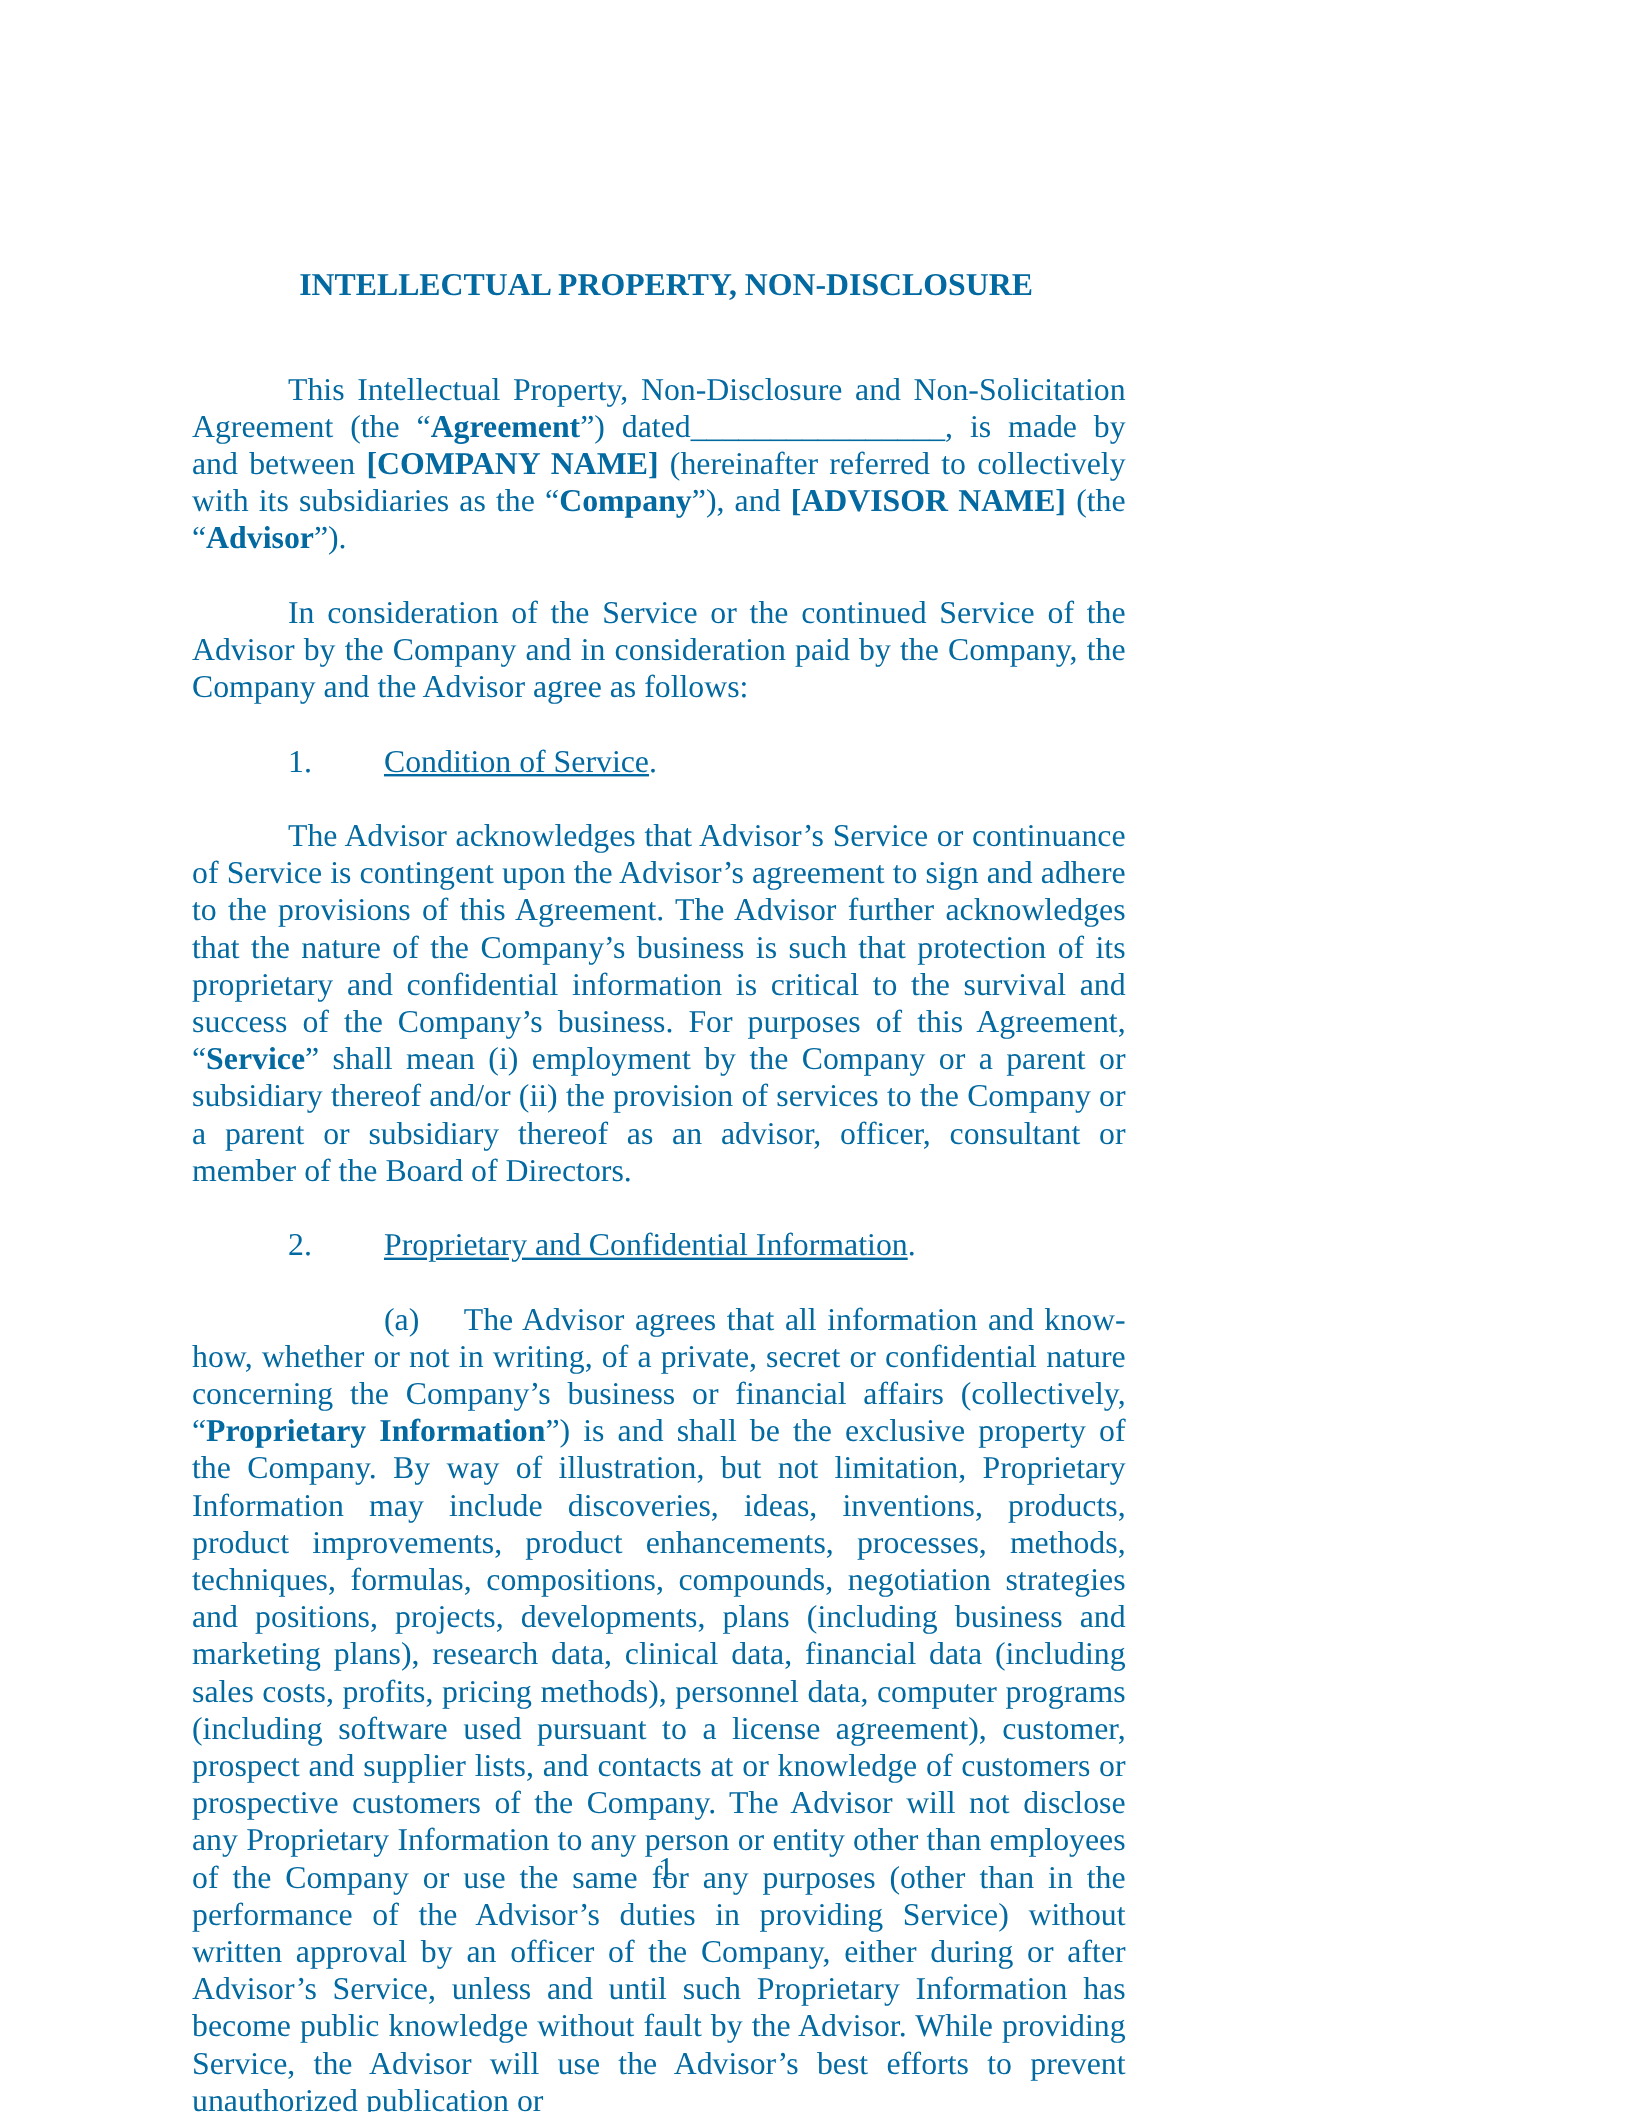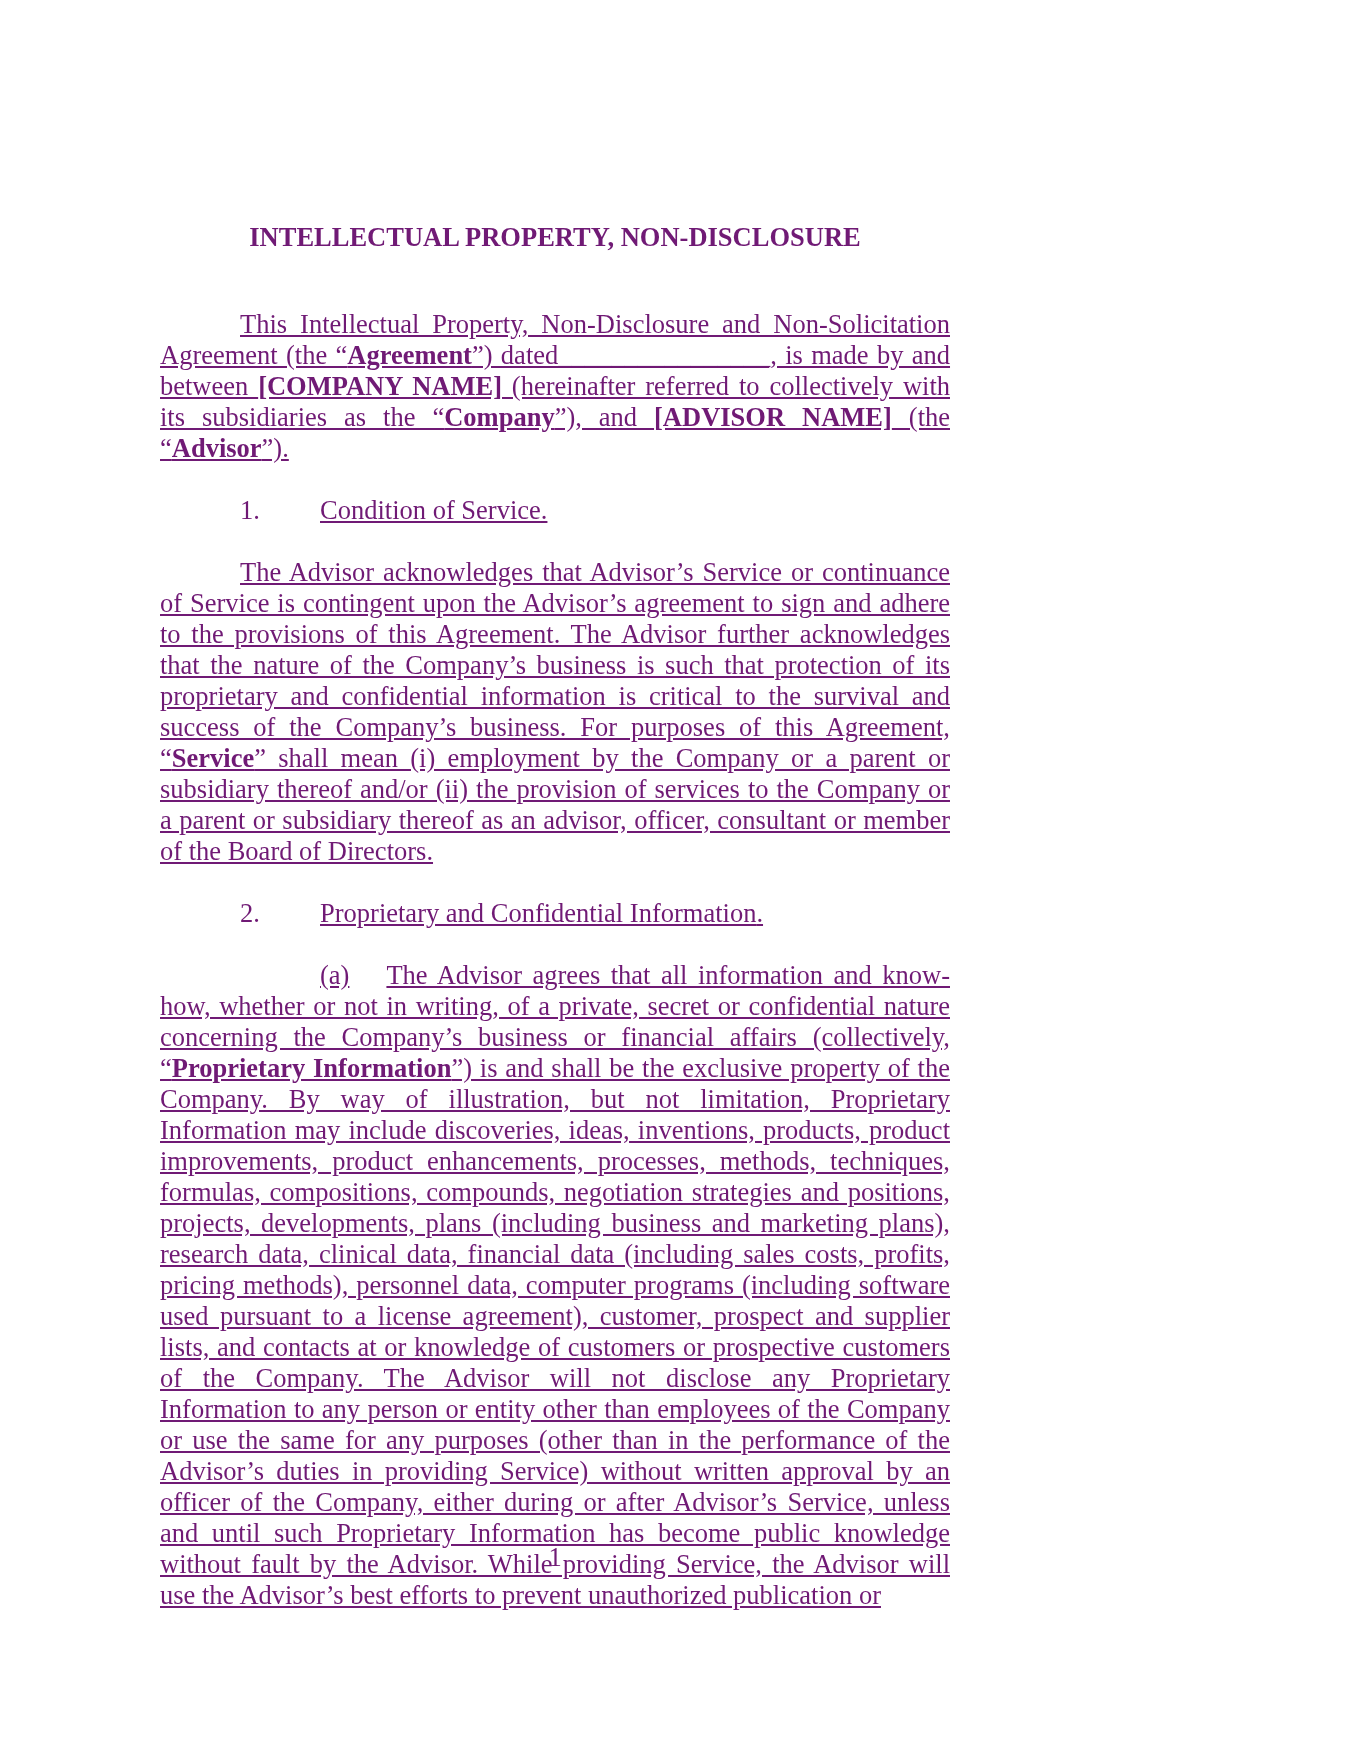--- a/index.html
+++ b/index.html
@@ -10,35 +10,34 @@
   .page {
     position: relative;
     width: 1110px;
     height: 1760px;
     background: #ffffff;
     box-sizing: border-box;
     padding: 222px 160px 0 160px;
     font-family: "Liberation Serif", "DejaVu Serif", serif;
     font-size: 26.5px;
     line-height: 31px;
-    color: #701a75;
+    color: #0369a1;
     overflow: hidden;
   }
   .doc-title {
     text-align: center;
     font-weight: bold;
     margin: 0 0 56px 0;
   }
   .doc-title .title-line {
     display: block;
   }
   .blocks p {
-    margin: 0 0 31px 0;
+    margin: 0 12px 31px 0;
     text-align: justify;
-    text-decoration: underline;
   }
   .blocks p.body {
     text-indent: 80px;
   }
   .blocks p.heading {
     position: relative;
     padding-left: 160px;
     text-align: left;
     text-indent: 0;
   }
@@ -66,20 +65,21 @@
 </head>
 <body>
 
 <div class="page">
   <div class="doc-title">
     <span class="title-line">INTELLECTUAL PROPERTY, NON-DISCLOSURE</span>
   </div>
 
   <div class="blocks">
       <p class="body"><span>This Intellectual Property, Non-Disclosure and Non-Solicitation Agreement (the “</span><span class="b">Agreement</span><span>”) dated________________, is made by and between </span><span class="b">[COMPANY NAME]</span><span> (hereinafter referred to collectively with its subsidiaries as the “</span><span class="b">Company</span><span>”), and </span><span class="b">[ADVISOR NAME]</span><span> (the “</span><span class="b">Advisor</span><span>”).</span></p>
+      <p class="body"><span>In consideration of the Service or the continued Service of the Advisor by the Company and in consideration paid by the Company, the Company and the Advisor agree as follows:</span></p>
       <p class="heading"><span class="num">1.</span><span class="u">Condition of Service</span><span>.</span></p>
       <p class="body"><span>The Advisor acknowledges that Advisor’s Service or continuance of Service is contingent upon the Advisor’s agreement to sign and adhere to the provisions of this Agreement. The Advisor further acknowledges that the nature of the Company’s business is such that protection of its proprietary and confidential information is critical to the survival and success of the Company’s business. For purposes of this Agreement, “</span><span class="b">Service</span><span>” shall mean (i) employment by the Company or a parent or subsidiary thereof and/or (ii) the provision of services to the Company or a parent or subsidiary thereof as an advisor, officer, consultant or member of the Board of Directors.</span></p>
       <p class="heading"><span class="num">2.</span><span class="u">Proprietary and Confidential Information</span><span>.</span></p>
       <p class="sub"><span>(a)</span><span class="tab"></span><span>The Advisor agrees that all information and know-how, whether or not in writing, of a private, secret or confidential nature concerning the Company’s business or financial affairs (collectively, “</span><span class="b">Proprietary Information</span><span>”) is and shall be the exclusive property of the Company. By way of illustration, but not limitation, Proprietary Information may include discoveries, ideas, inventions, products, product improvements, product enhancements, processes, methods, techniques, formulas, compositions, compounds, negotiation strategies and positions, projects, developments, plans (including business and marketing plans), research data, clinical data, financial data (including sales costs, profits, pricing methods), personnel data, computer programs (including software used pursuant to a license agreement), customer, prospect and supplier lists, and contacts at or knowledge of customers or prospective customers of the Company. The Advisor will not disclose any Proprietary Information to any person or entity other than employees of the Company or use the same for any purposes (other than in the performance of the Advisor’s duties in providing Service) without written approval by an officer of the Company, either during or after Advisor’s Service, unless and until such Proprietary Information has become public knowledge without fault by the Advisor. While providing Service, the Advisor will use the Advisor’s best efforts to prevent unauthorized publication or</span></p>
     </div>
 
   <div class="page-number">1</div>
 </div>
 
 </body></html>

